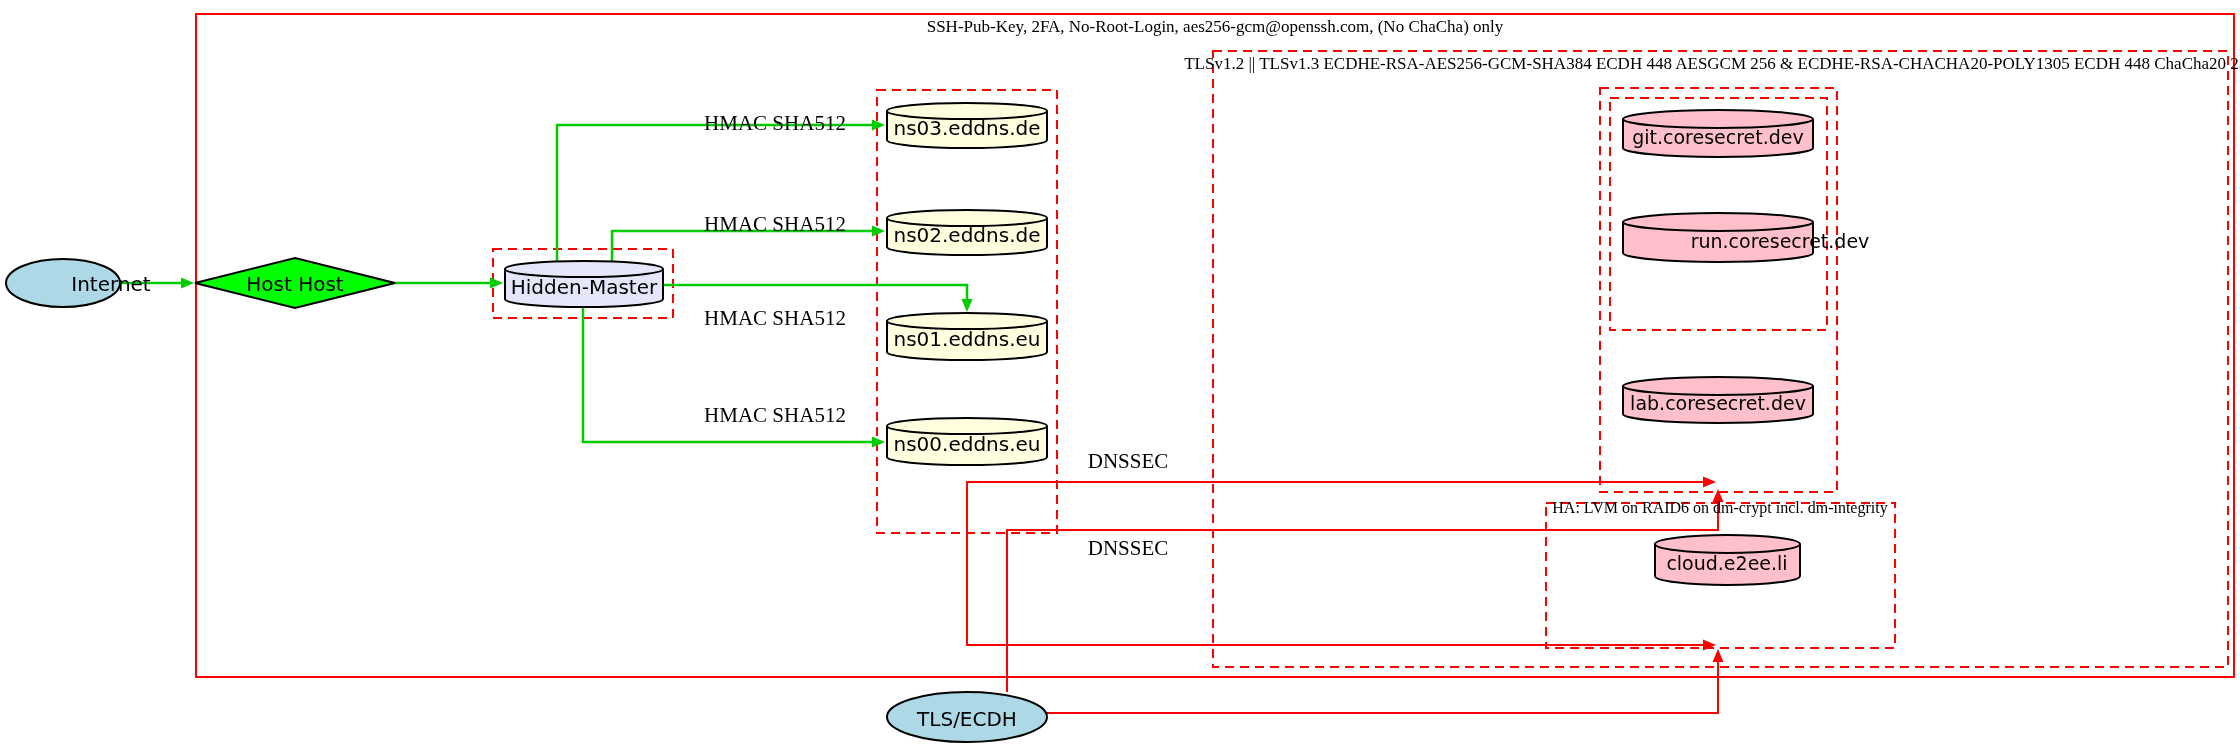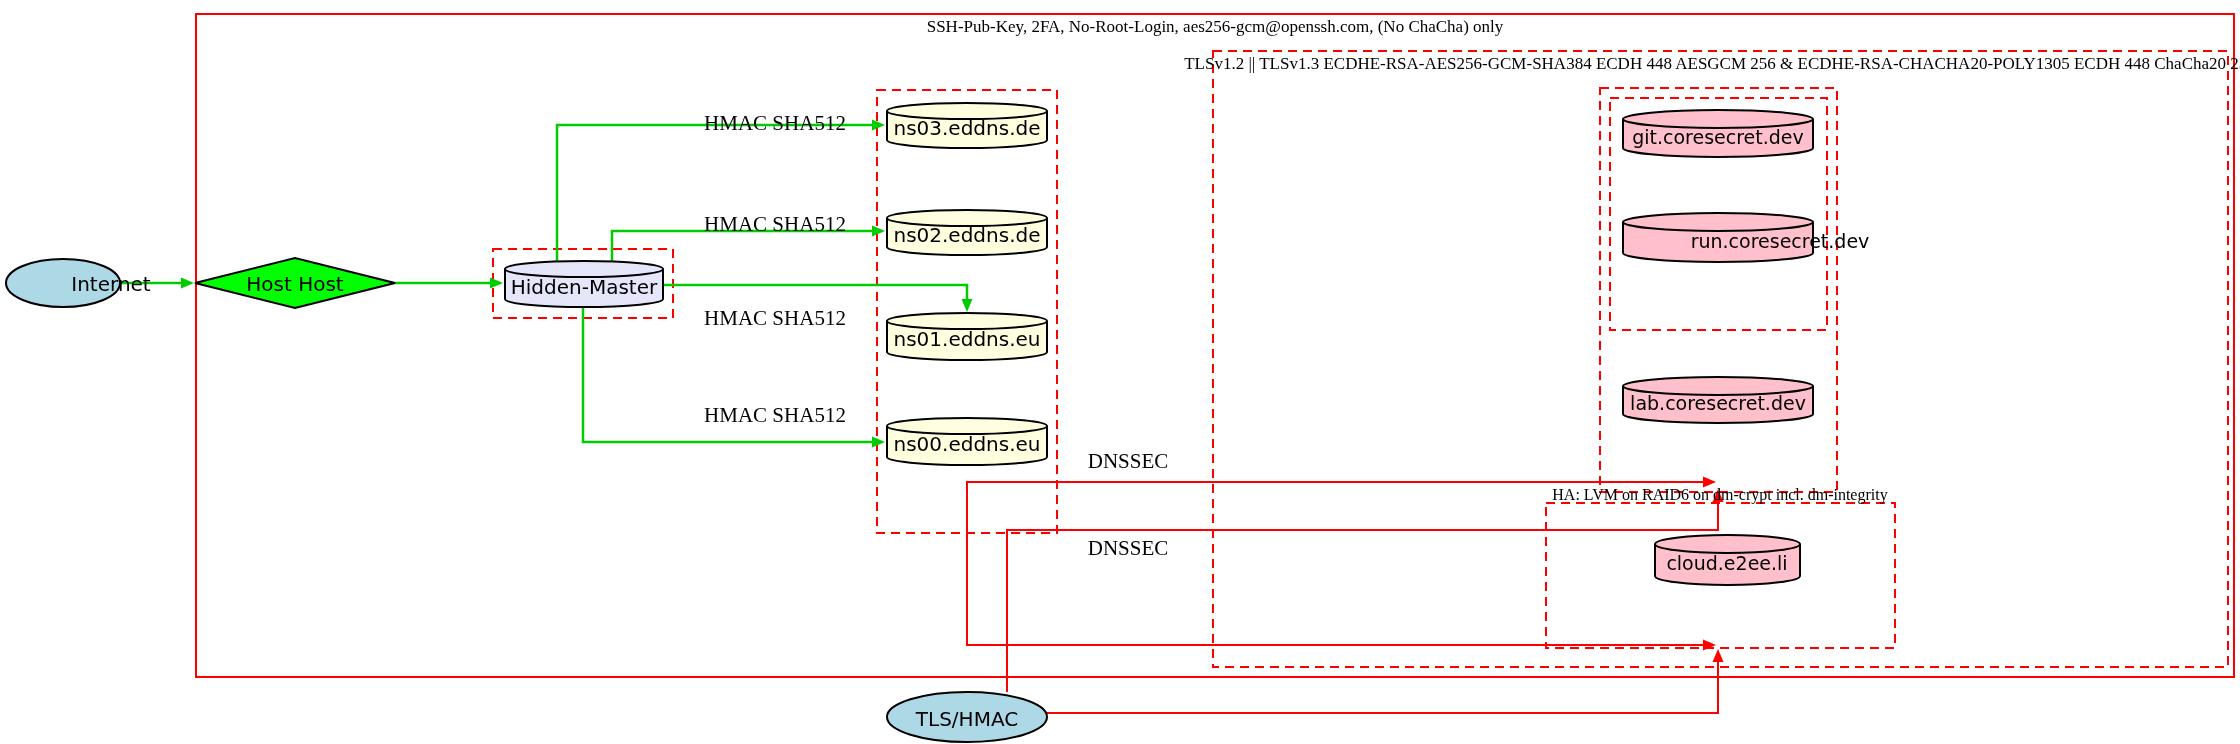--- a/index.html
+++ b/index.html
@@ -99,34 +99,34 @@
     <g>
       <path d="M1655,544 A72.5,9 0 0 1 1800,544 L1800,576 A72.5,9 0 0 1 1655,576 Z" fill="#FFC0CB" stroke="#000" stroke-width="2"></path>
       <path d="M1655,544 A72.5,9 0 0 0 1800,544" fill="none" stroke="#000" stroke-width="2"></path>
     </g>
 
     <ellipse cx="967" cy="717" rx="80" ry="25" fill="#ADD8E6" stroke="#000" stroke-width="2"></ellipse>
   </svg>
 
   <div class="clbl" style="left:1215px;top:27px;">SSH-Pub-Key, 2FA, No-Root-Login, aes256-gcm@openssh.com, (No ChaCha) only</div>
   <div class="clbl" style="left:1720px;top:64px;">TLSv1.2 || TLSv1.3 ECDHE-RSA-AES256-GCM-SHA384 ECDH 448 AESGCM 256 &amp; ECDHE-RSA-CHACHA20-POLY1305 ECDH 448 ChaCha20 256</div>
-  <div class="clbl clbl-sm" style="left:1720px;top:495px;">HA: LVM on RAID6 on dm-crypt incl. dm-integrity</div>
+  <div class="clbl clbl-sm" style="left:1720px;top:508px;">HA: LVM on RAID6 on dm-crypt incl. dm-integrity</div>
 
   <div class="lbl" style="left:63px;top:284px;margin-left:48px;">Internet</div>
   <div class="lbl" style="left:295px;top:284px;">Host Host</div>
   <div class="lbl" style="left:584px;top:287px;">Hidden-Master</div>
   <div class="lbl" style="left:967px;top:128px;">ns03.eddns.de</div>
   <div class="lbl" style="left:967px;top:235px;">ns02.eddns.de</div>
   <div class="lbl" style="left:967px;top:339px;">ns01.eddns.eu</div>
   <div class="lbl" style="left:967px;top:444px;">ns00.eddns.eu</div>
   <div class="lbl lbl-sm" style="left:1718px;top:137px;">git.coresecret.dev</div>
   <div class="lbl lbl-sm" style="left:1780px;top:241px;">run.coresecret.dev</div>
   <div class="lbl lbl-sm" style="left:1718px;top:403px;">lab.coresecret.dev</div>
   <div class="lbl lbl-sm" style="left:1727px;top:563px;">cloud.e2ee.li</div>
-  <div class="lbl" style="left:967px;top:719px;">TLS/HMAC</div>
+  <div class="lbl" style="left:967px;top:719px;">TLS/ECDH</div>
 
   <div class="elbl" style="left:775px;top:123px;">HMAC SHA512</div>
   <div class="elbl" style="left:775px;top:224px;">HMAC SHA512</div>
   <div class="elbl" style="left:775px;top:318px;">HMAC SHA512</div>
   <div class="elbl" style="left:775px;top:415px;">HMAC SHA512</div>
   <div class="elbl" style="left:1128px;top:461px;">DNSSEC</div>
   <div class="elbl" style="left:1128px;top:548px;">DNSSEC</div>
 
 </div>
 

